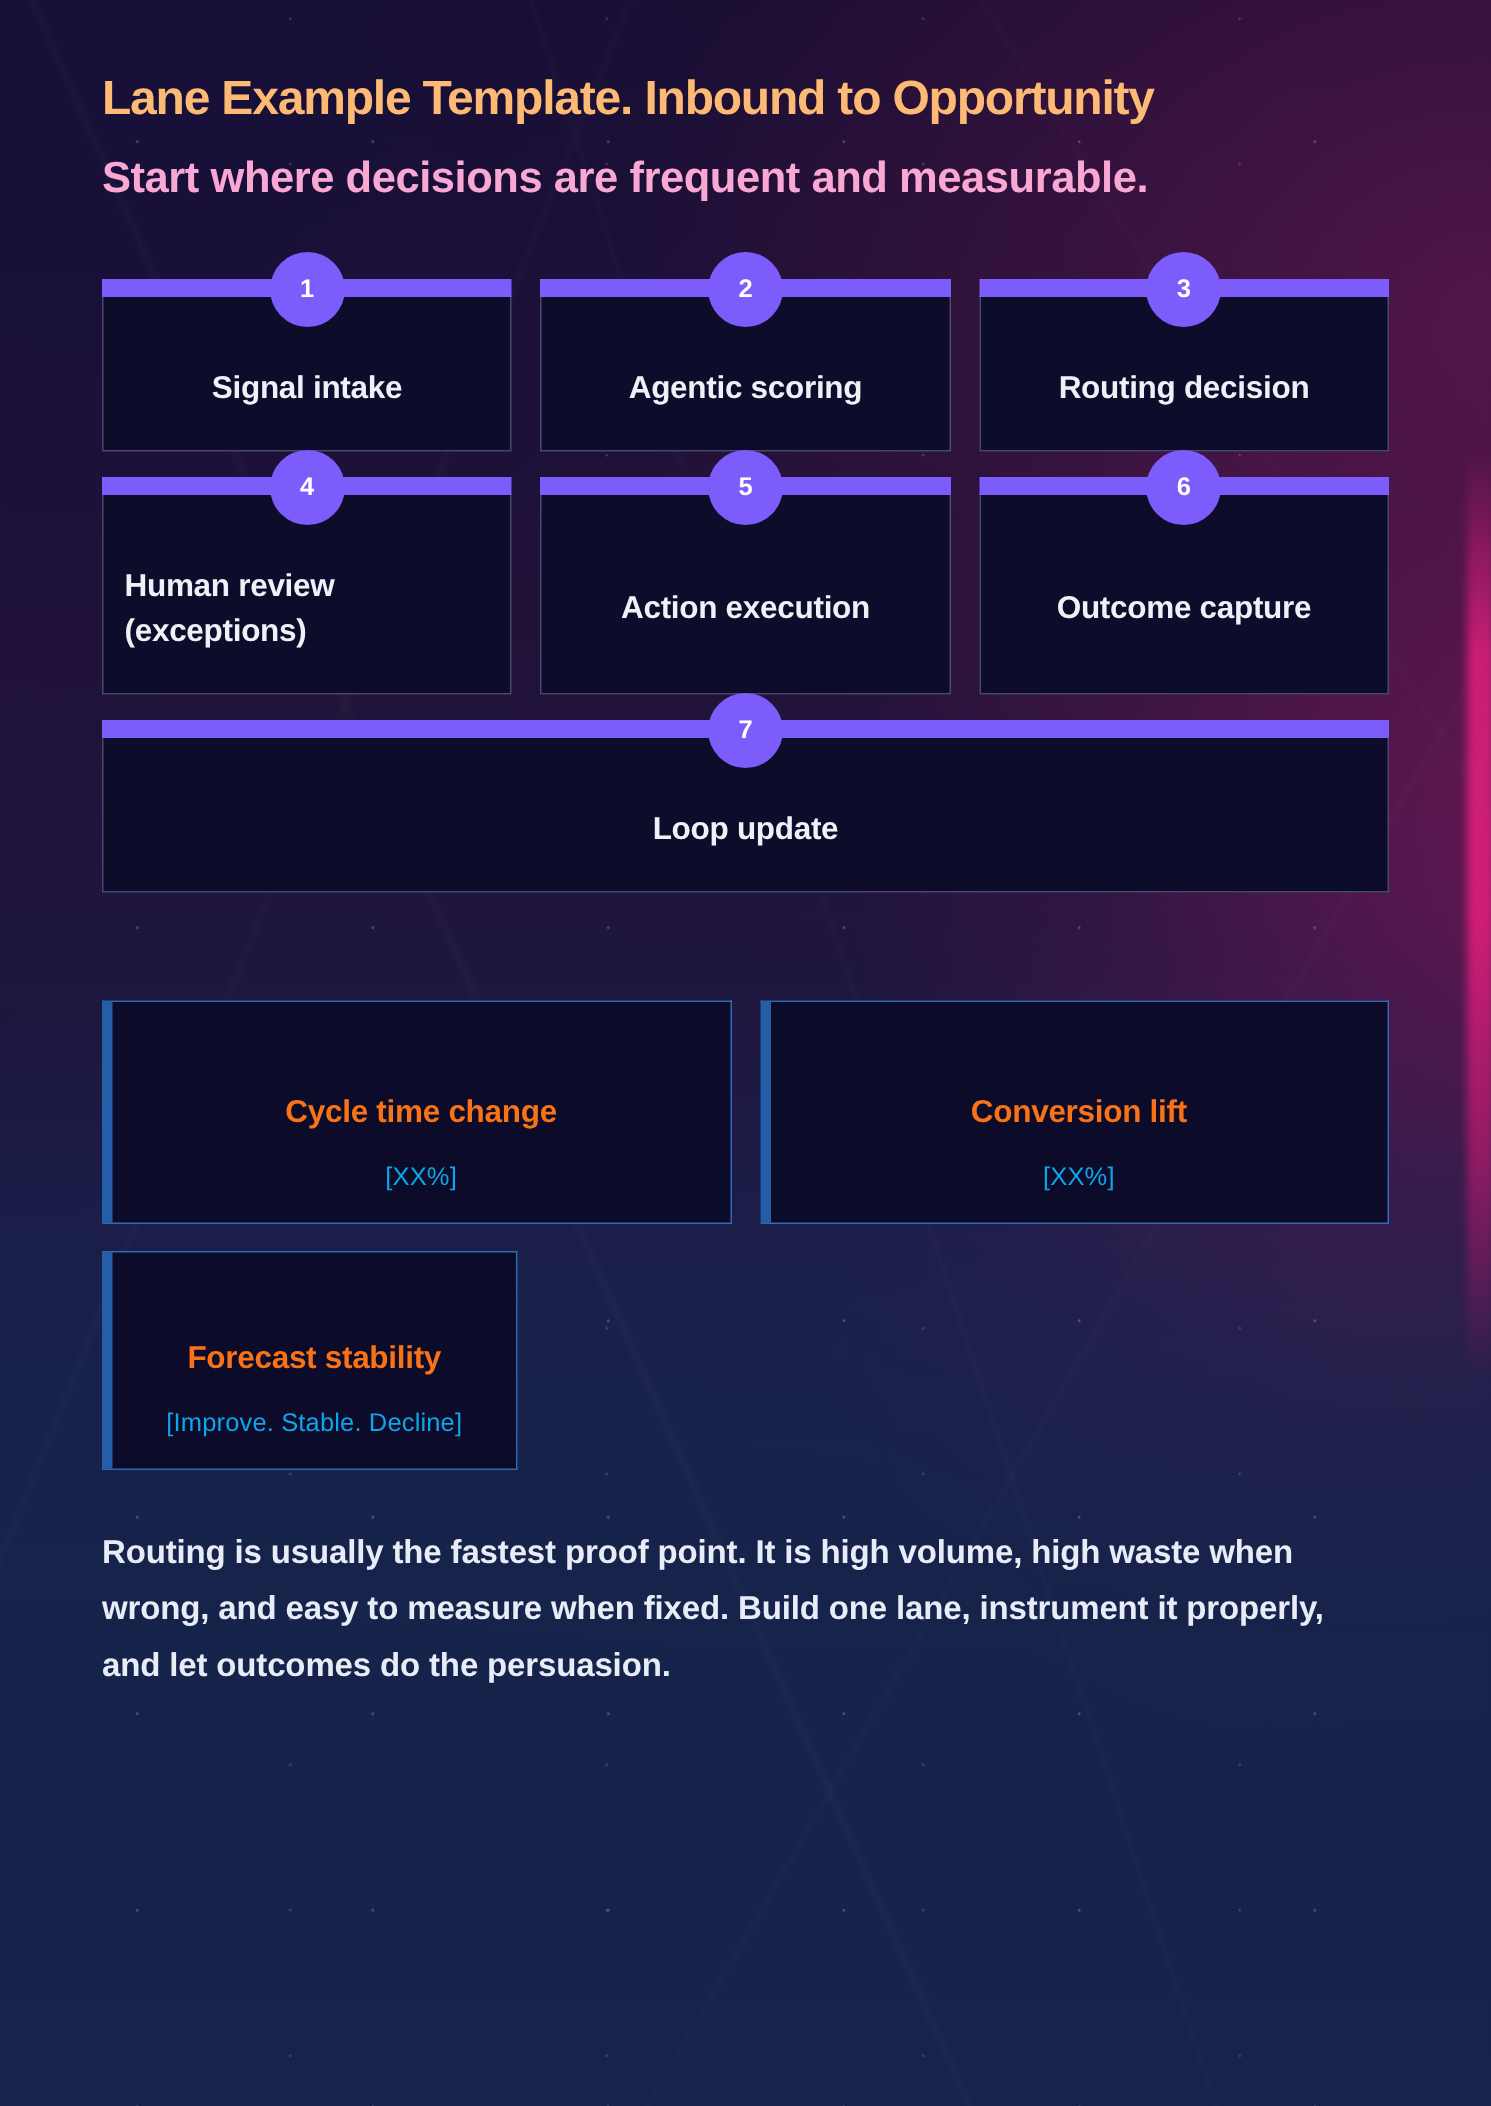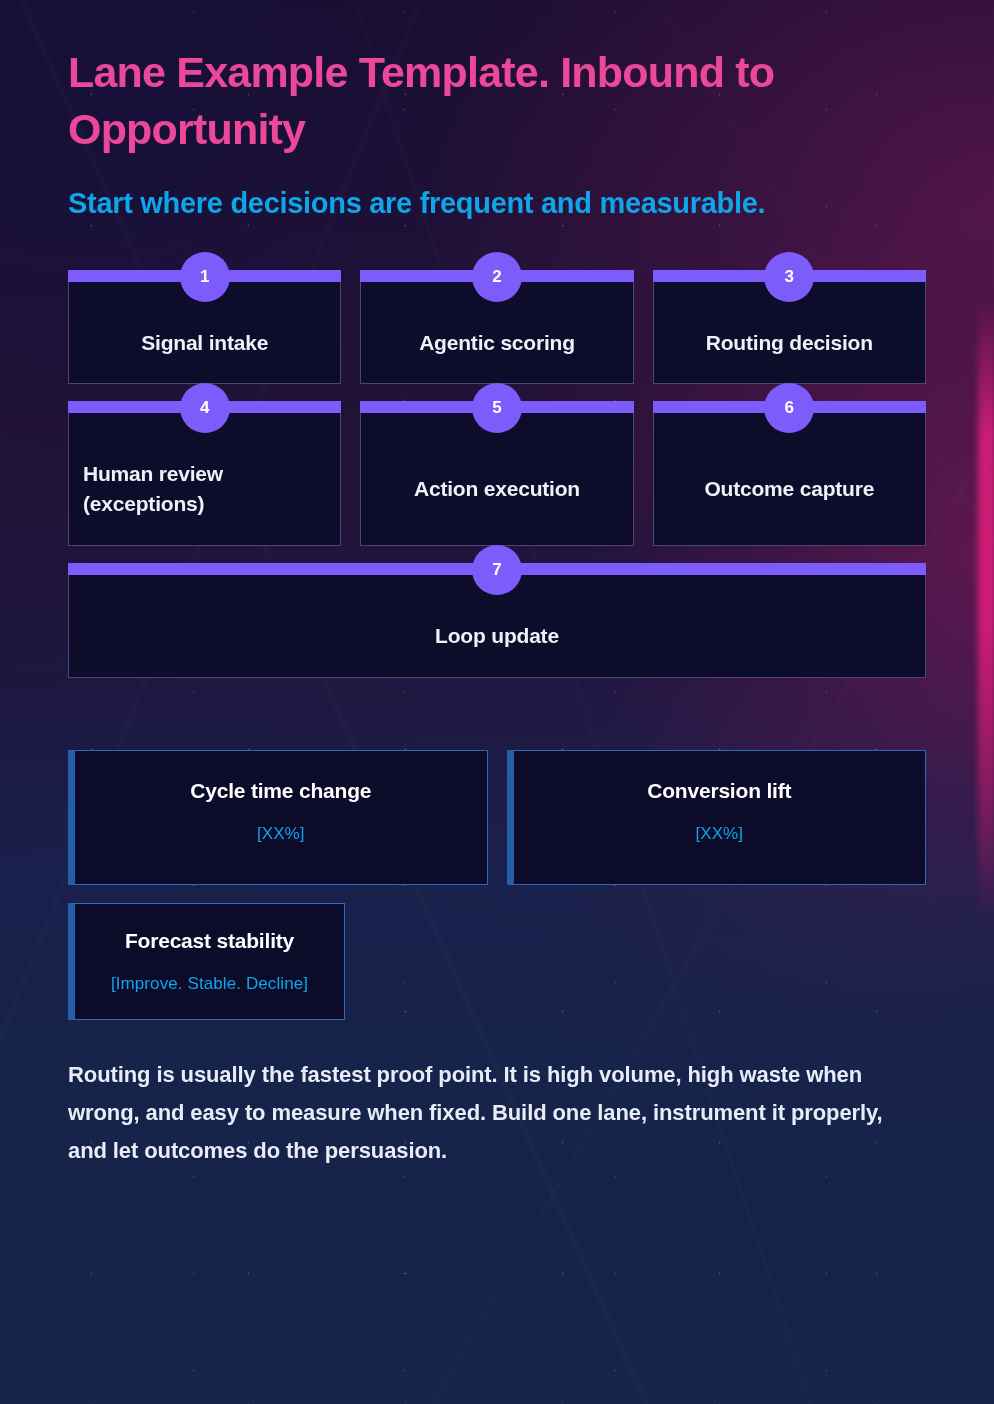--- a/index.html
+++ b/index.html
@@ -90,34 +90,34 @@
   
   .page {
     position: relative;
     z-index: 5;
     width: 994px;
     height: 1404px;
     padding: 44px 68px 0 68px;
   }
 
   .title {
-    color: #ec4899;
-    font-size: 43px;
+    color: #fdba74;
+    font-size: 32px;
     line-height: 1.32;
     font-weight: 700;
     letter-spacing: -0.8px;
     max-width: 860px;
   }
   .subtitle {
-    color: #0ea5e9;
+    color: #f9a8d4;
     font-size: 29px;
     line-height: 1.35;
     font-weight: 700;
     letter-spacing: -0.3px;
-    margin-top: 26px;
+    margin-top: 14px;
     max-width: 830px;
   }
 
   
   .steps {
     margin-top: 58px;
   }
   .step-row {
     display: flex;
     gap: 19px;
@@ -195,26 +195,27 @@
     display: flex;
     flex-direction: column;
     align-items: center;
   }
   .metric.centered {
     flex: 0 0 277px;
     min-height: 117px;
     padding-top: 23px;
   }
   .metric-title {
-    color: #ffffff;
+    color: #f97316;
     font-size: 21px;
     font-weight: 700;
     text-align: center;
     line-height: 1.38;
     letter-spacing: -0.2px;
+    margin-top: 34px;
   }
   .metric-value {
     color: #0ea5e9;
     font-size: 17px;
     font-weight: 400;
     text-align: center;
     margin-top: 18px;
     letter-spacing: 0.1px;
   }
 

